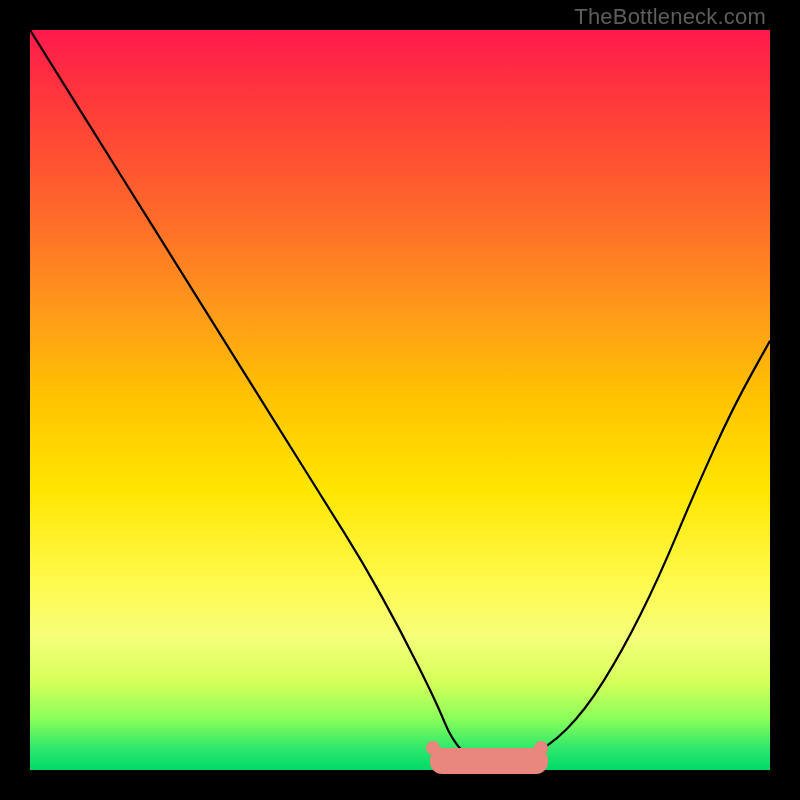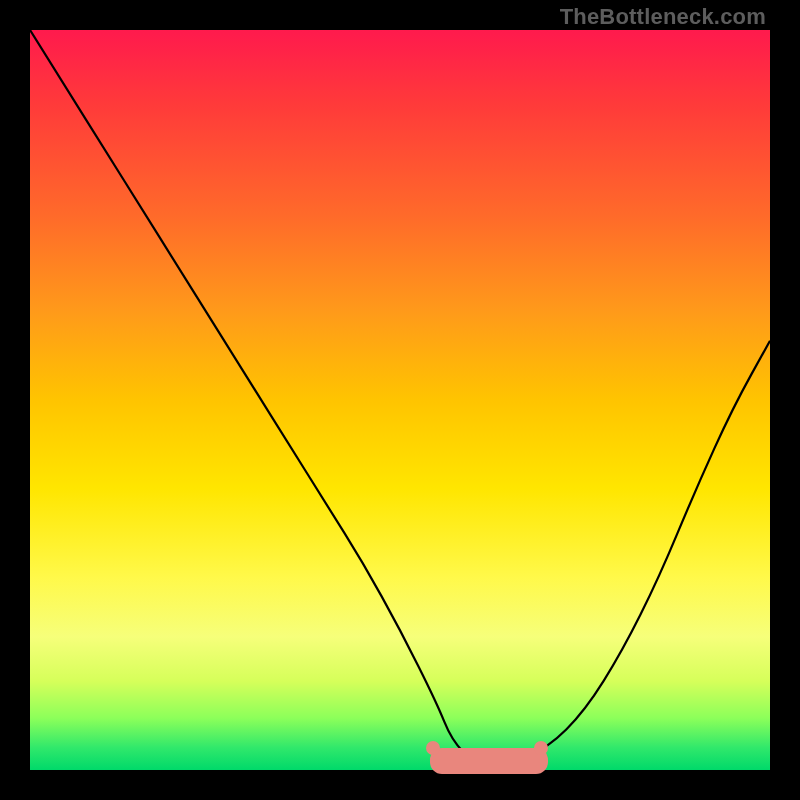--- a/index.html
+++ b/index.html
@@ -39,21 +39,21 @@
       #8cff5a 93%,
       #30e86b 97%,
       #00d96a 100%);
   }
   .watermark {
     position: absolute;
     top: 4px;
     right: 34px;
     color: #5d5d5d;
     font-size: 22px;
-    font-weight: 700;
+    font-weight: 400;
     letter-spacing: 0.2px;
     user-select: none;
   }
   svg.curve {
     position: absolute;
     left: 0;
     top: 0;
     width: 740px;
     height: 740px;
   }

